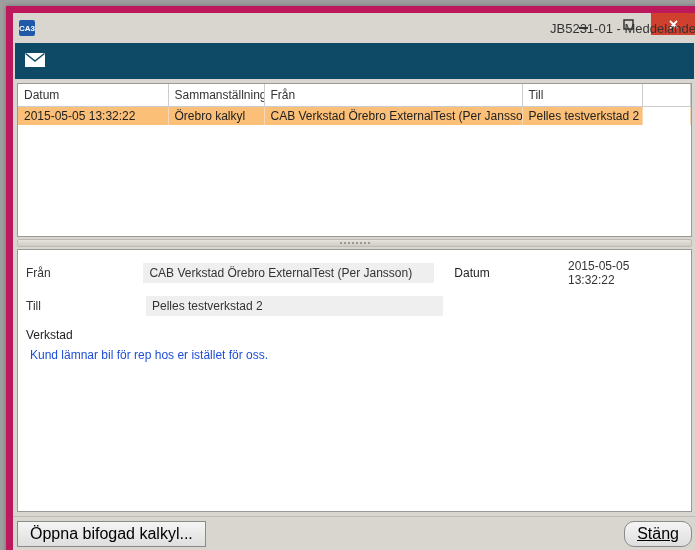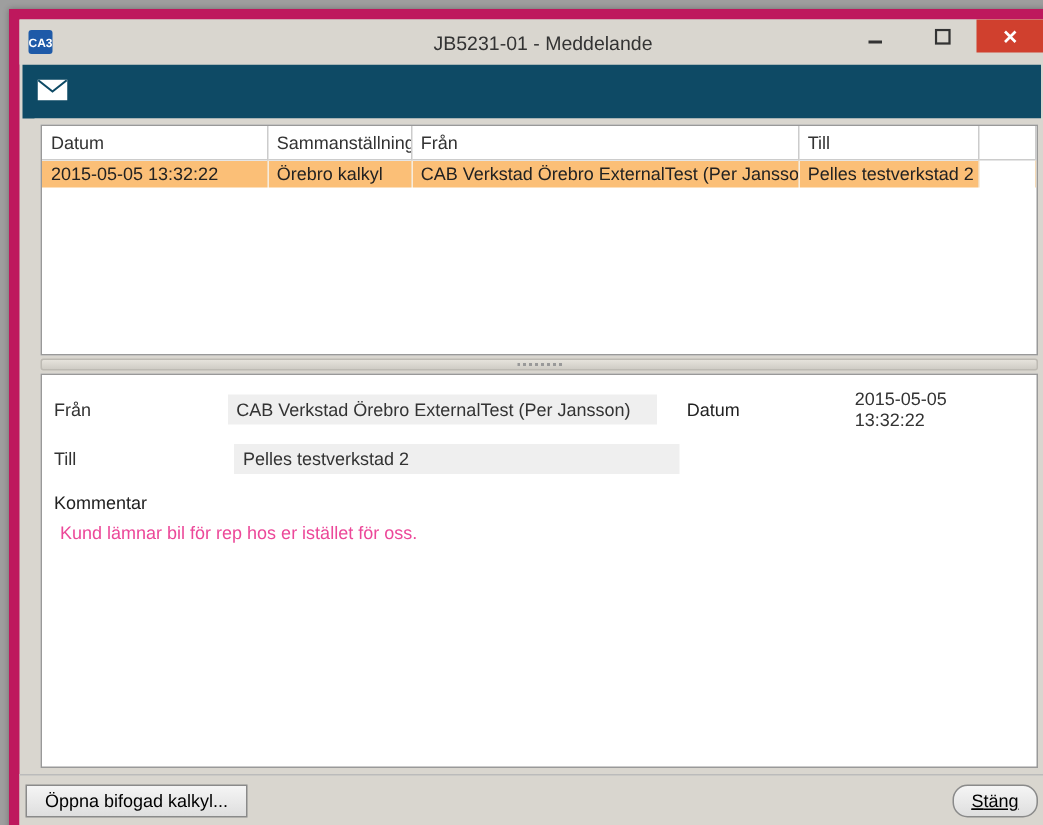--- a/index.html
+++ b/index.html
@@ -39,21 +39,21 @@
     align-items: center;
     justify-content: center;
     color: #fff;
     font-size: 8px;
     font-weight: bold;
     border-radius: 2px;
   }
   .titlebar .title {
     position: absolute;
     left: 0; right: 0;
-    text-align: center;
+    text-align: right;
     font-size: 13px;
     color: #333;
     pointer-events: none;
     margin-left: 15px;
   }
   .titlebar .controls {
     margin-left: auto;
     display: flex;
     height: 100%;
   }
@@ -89,21 +89,20 @@
   }
 
   
   .content {
     flex: 1;
     background: #d9d6cf;
     padding: 4px;
     display: flex;
     flex-direction: column;
     min-height: 0;
-    margin-left: 10px;
   }
   .grid-wrap {
     background: #fff;
     border: 1px solid #999;
     height: 152px;
     overflow: hidden;
     position: relative;
   }
   table.grid {
     width: 100%;
@@ -186,34 +185,34 @@
   .detrow .val.right { margin-left: auto; background: transparent; }
 
   .komment-lbl {
     font-size: 12px;
     margin: 6px 0 4px 0;
   }
   .komment-box {
     flex: 1;
     font-size: 12px;
     padding: 2px 4px;
-    color: #ec4899;
+    color: #1d4ed8;
   }
 
   .footer {
     height: 34px;
     background: #d9d6cf;
     border-top: 1px solid #bbb;
     display: flex;
     align-items: center;
     padding: 0 4px;
   }
   .footer button {
     font-family: inherit;
-    font-size: 12px;
+    font-size: 16px;
     padding: 3px 12px;
     background: linear-gradient(#f5f5f5, #dedede);
     border: 1px solid #8a8a8a;
     cursor: default;
   }
   .footer .spacer { flex: 1; }
   .footer button.stang { text-decoration: underline; text-underline-offset: 1px; border-radius: 10px; }
   .footer button.stang::first-letter{ text-decoration: underline; }
 </style>
 </head>
@@ -290,21 +289,21 @@
       <div class="detrow">
         <div class="lbl">Från</div>
         <div class="val wide">CAB Verkstad Örebro ExternalTest (Per Jansson)</div>
         <div class="lbl2">Datum</div>
         <div class="val right">2015-05-05 13:32:22</div>
       </div>
       <div class="detrow">
         <div class="lbl">Till</div>
         <div class="val wide">Pelles testverkstad 2</div>
       </div>
-      <div class="komment-lbl">Kommentar</div>
+      <div class="komment-lbl">Verkstad</div>
       <div class="komment-box">Kund lämnar bil för rep hos er istället för oss.</div>
     </div>
 
   </div>
 
   <div class="footer">
     <button>Öppna bifogad kalkyl...</button>
     <div class="spacer"></div>
     <button class="stang">Stäng</button>
   </div>

